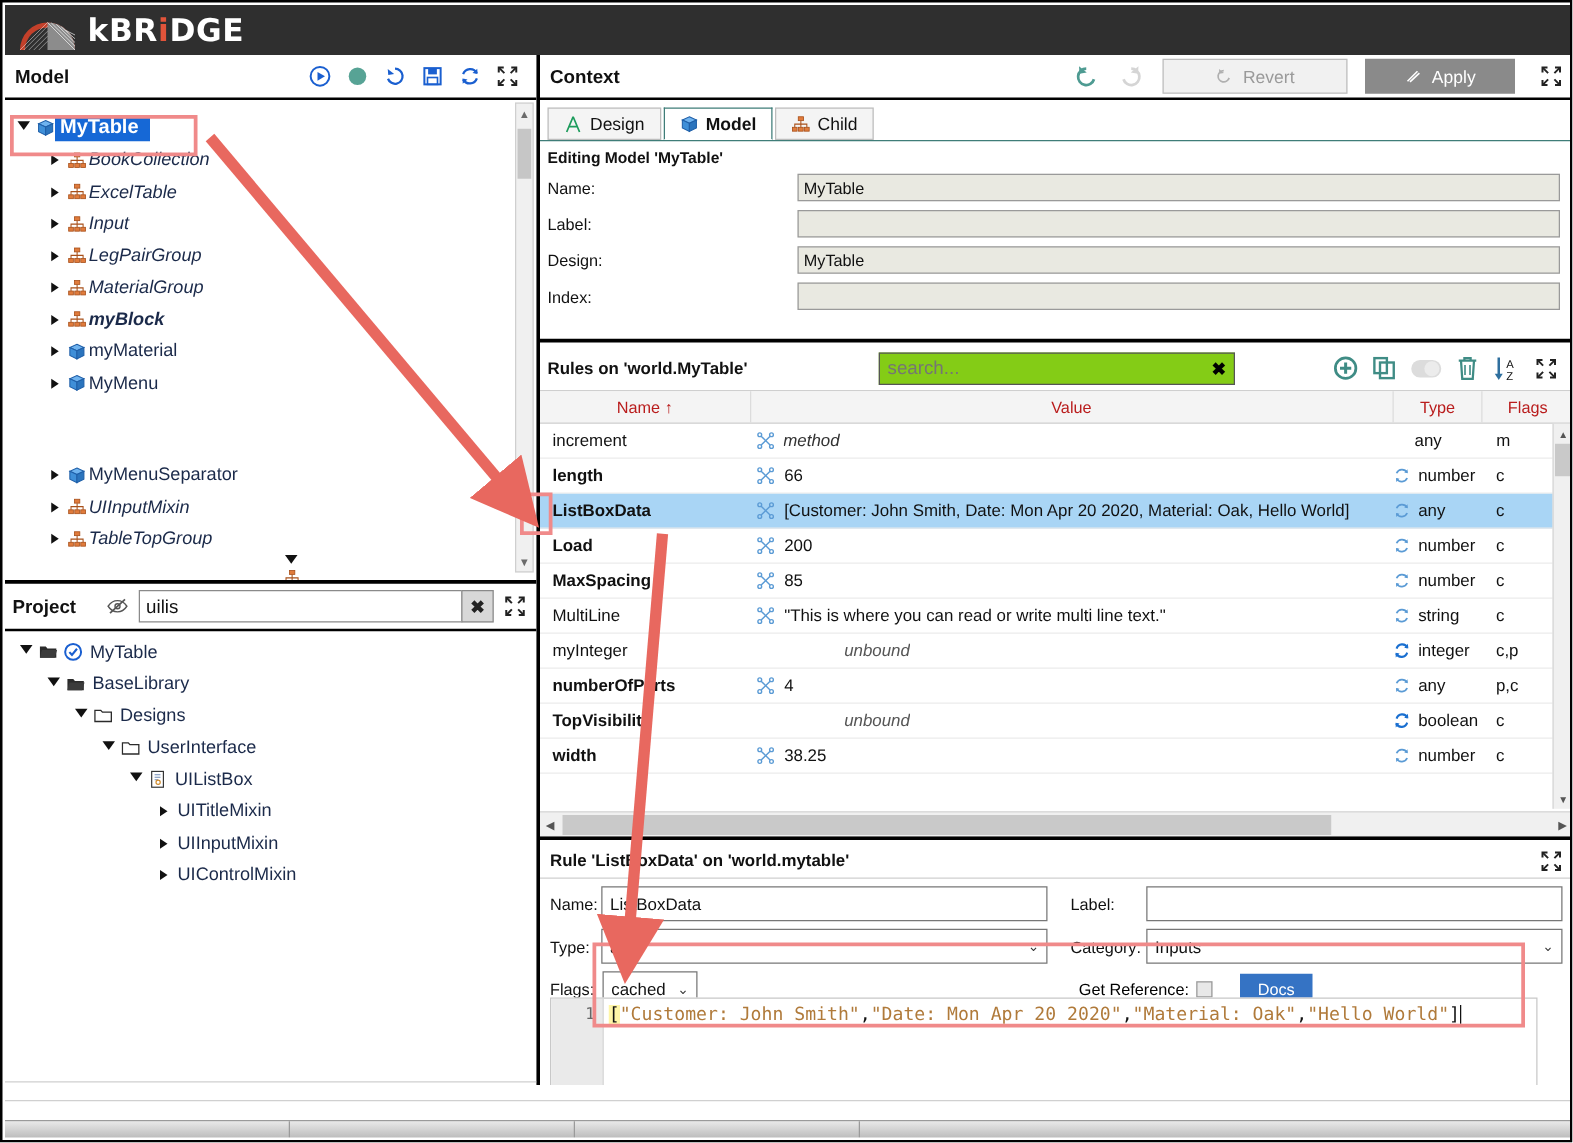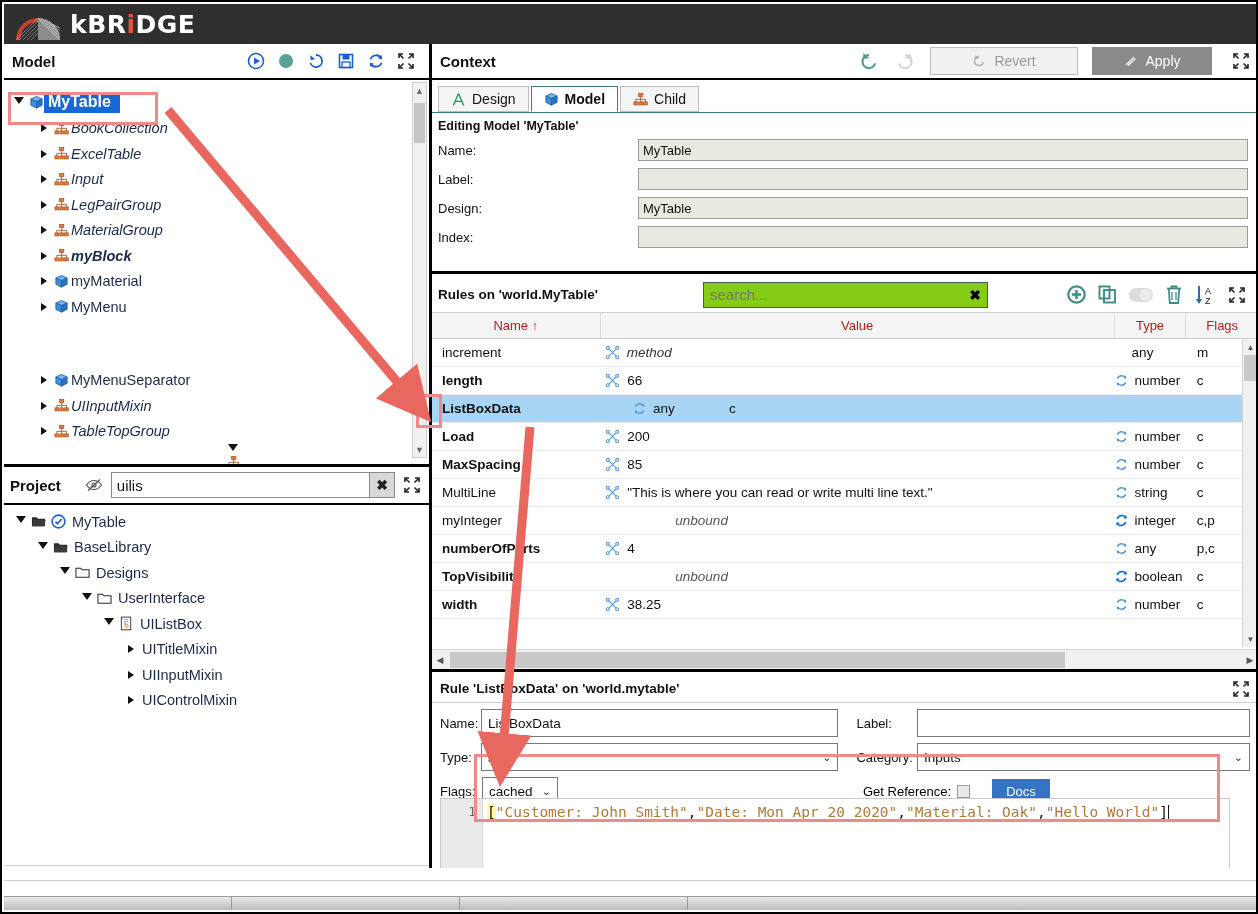--- a/index.html
+++ b/index.html
@@ -849,20 +849,32 @@
                   <path d="M12.8 2.5 L13 6 L10 5.4 Z" fill="#5b9bd5"></path>
                   <path d="M3.2 13.5 L3 10 L6 10.6 Z" fill="#5b9bd5"></path>
                 </svg>
               </span>
               <span>number</span>
             </span>
             <span class="rc flags">c</span>
           </div>
           <div class="rrow sel">
             <span class="rc name">ListBoxData</span>
+            <span class="rc value">
+              <span style="display: inline-flex;">
+                <svg width="15" height="15" viewBox="0 0 16 16">
+                  <circle cx="3" cy="3" r="1.6" fill="none" stroke="#5b9bd5" stroke-width="1.2"></circle>
+                  <circle cx="13" cy="3" r="1.6" fill="none" stroke="#5b9bd5" stroke-width="1.2"></circle>
+                  <circle cx="3" cy="13" r="1.6" fill="none" stroke="#5b9bd5" stroke-width="1.2"></circle>
+                  <circle cx="13" cy="13" r="1.6" fill="none" stroke="#5b9bd5" stroke-width="1.2"></circle>
+                  <path d="M4.2 4.2 L11.8 11.8 M11.8 4.2 L4.2 11.8" stroke="#5b9bd5" stroke-width="1.2"></path>
+                </svg>
+              </span>
+              <span class="vtxt">[Customer: John Smith, Date: Mon Apr 20 2020, Material: Oak, Hello World]</span>
+            </span>
             <span class="rc type">
               <span style="display: inline-flex;">
                 <svg width="15" height="15" viewBox="0 0 16 16">
                   <path d="M12.5 5.5 a5 5 0 0 0-9 .5" fill="none" stroke="#5b9bd5" stroke-width="1.5"></path>
                   <path d="M3.5 10.5 a5 5 0 0 0 9-.5" fill="none" stroke="#5b9bd5" stroke-width="1.5"></path>
                   <path d="M12.8 2.5 L13 6 L10 5.4 Z" fill="#5b9bd5"></path>
                   <path d="M3.2 13.5 L3 10 L6 10.6 Z" fill="#5b9bd5"></path>
                 </svg>
               </span>
               <span>any</span>

